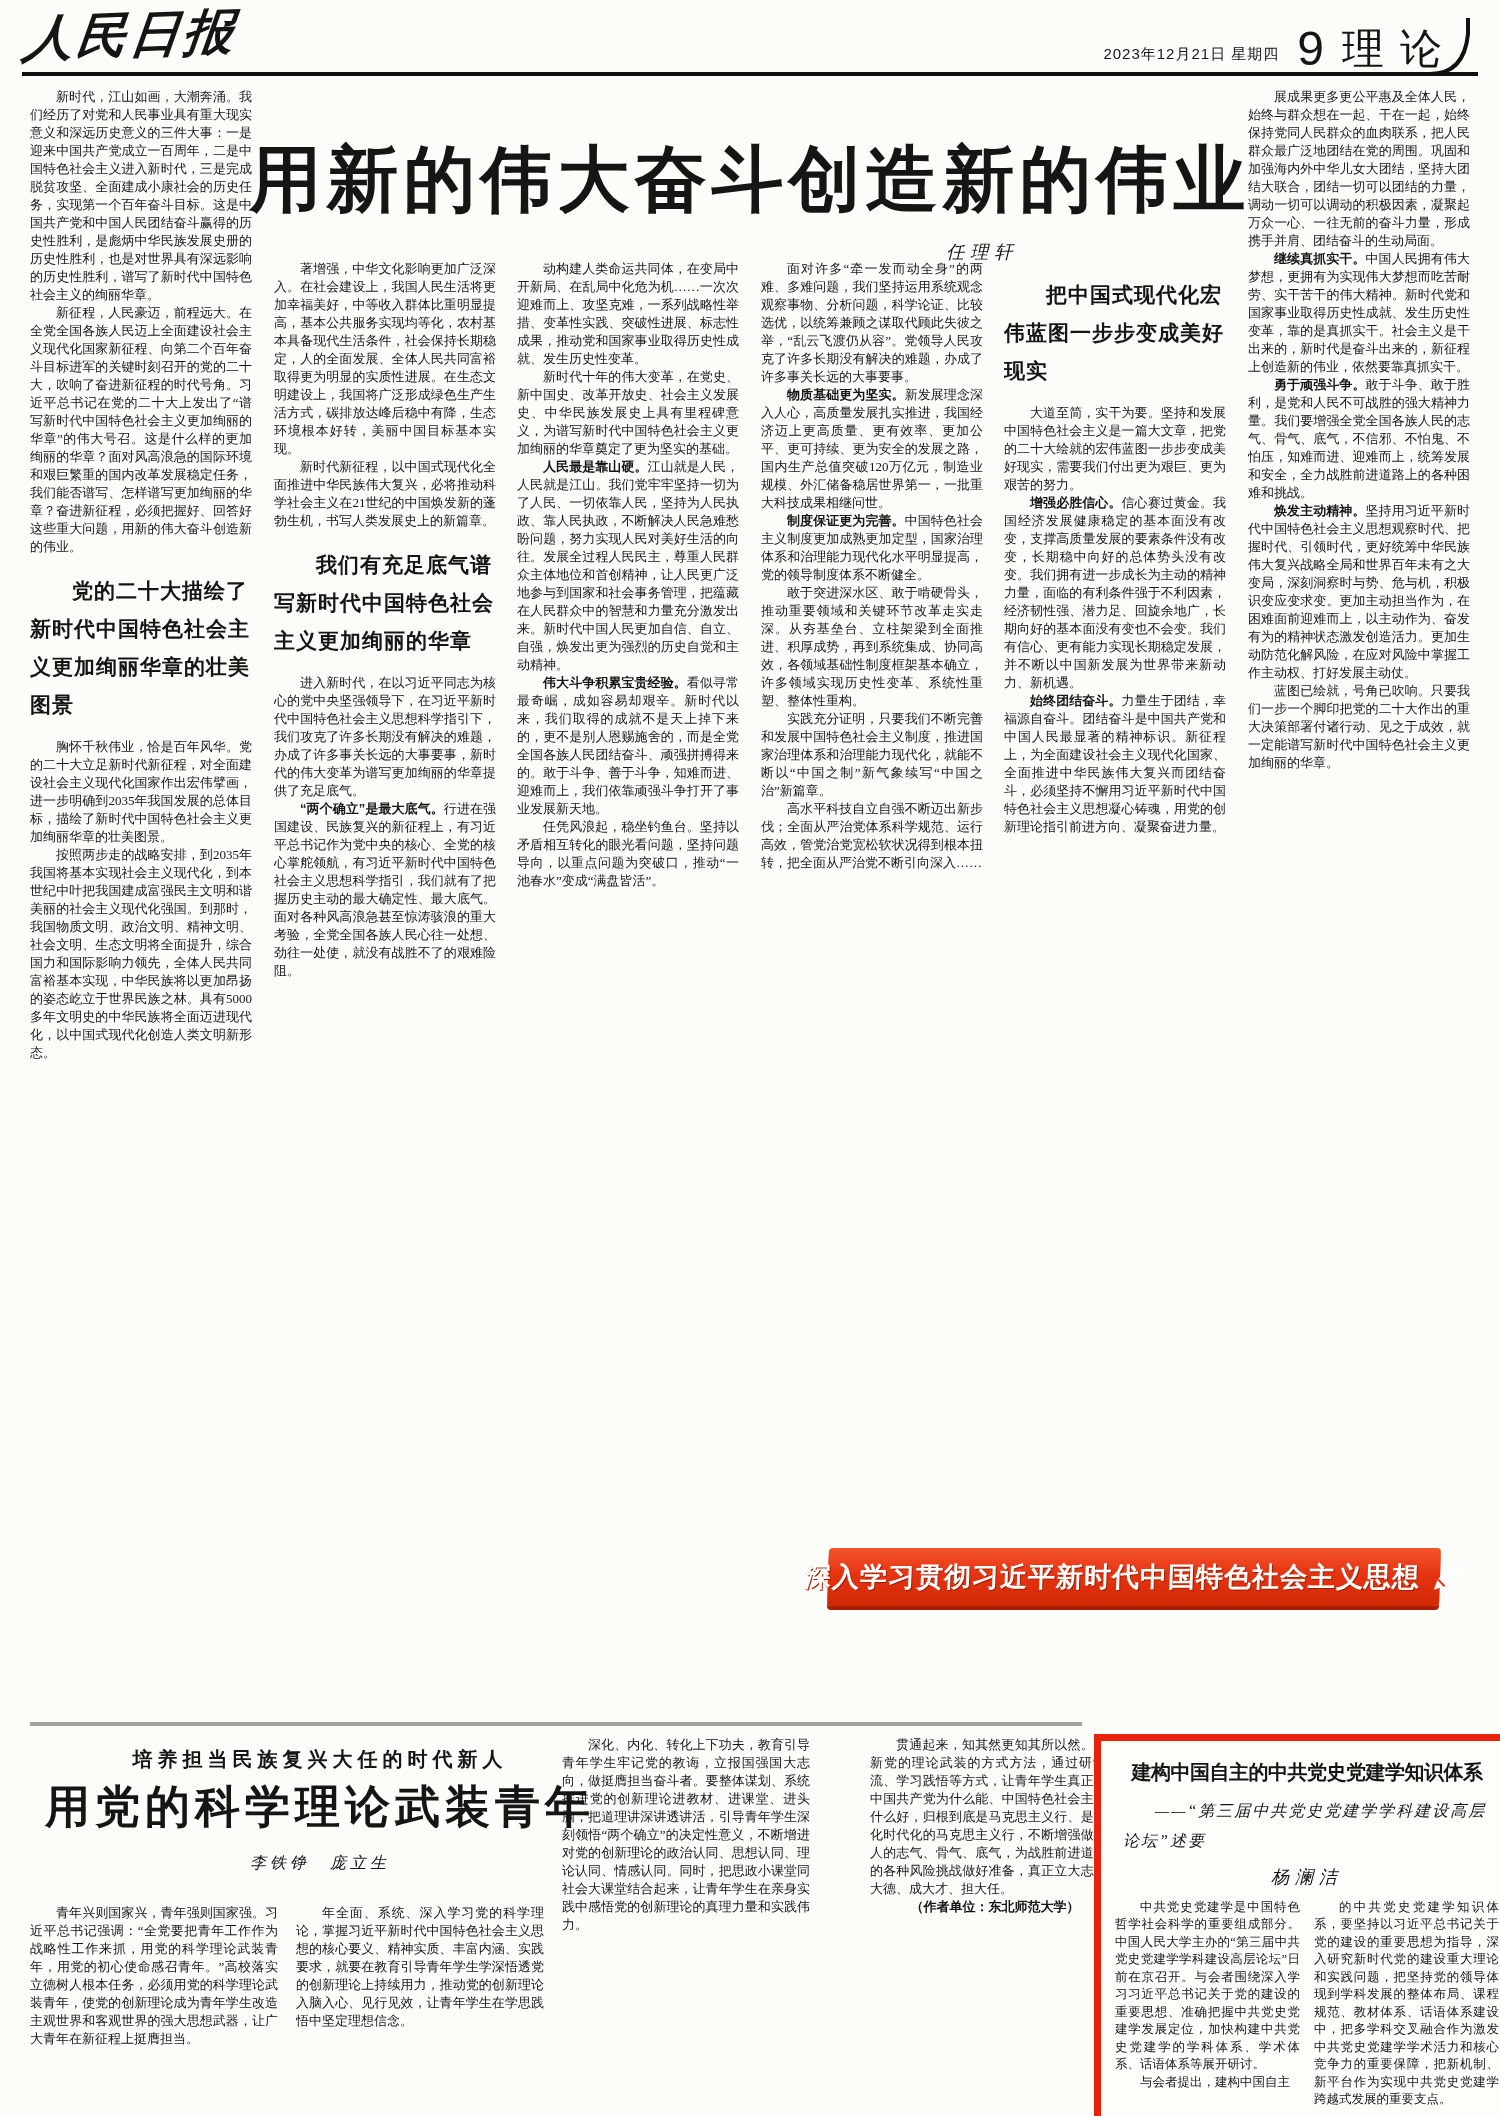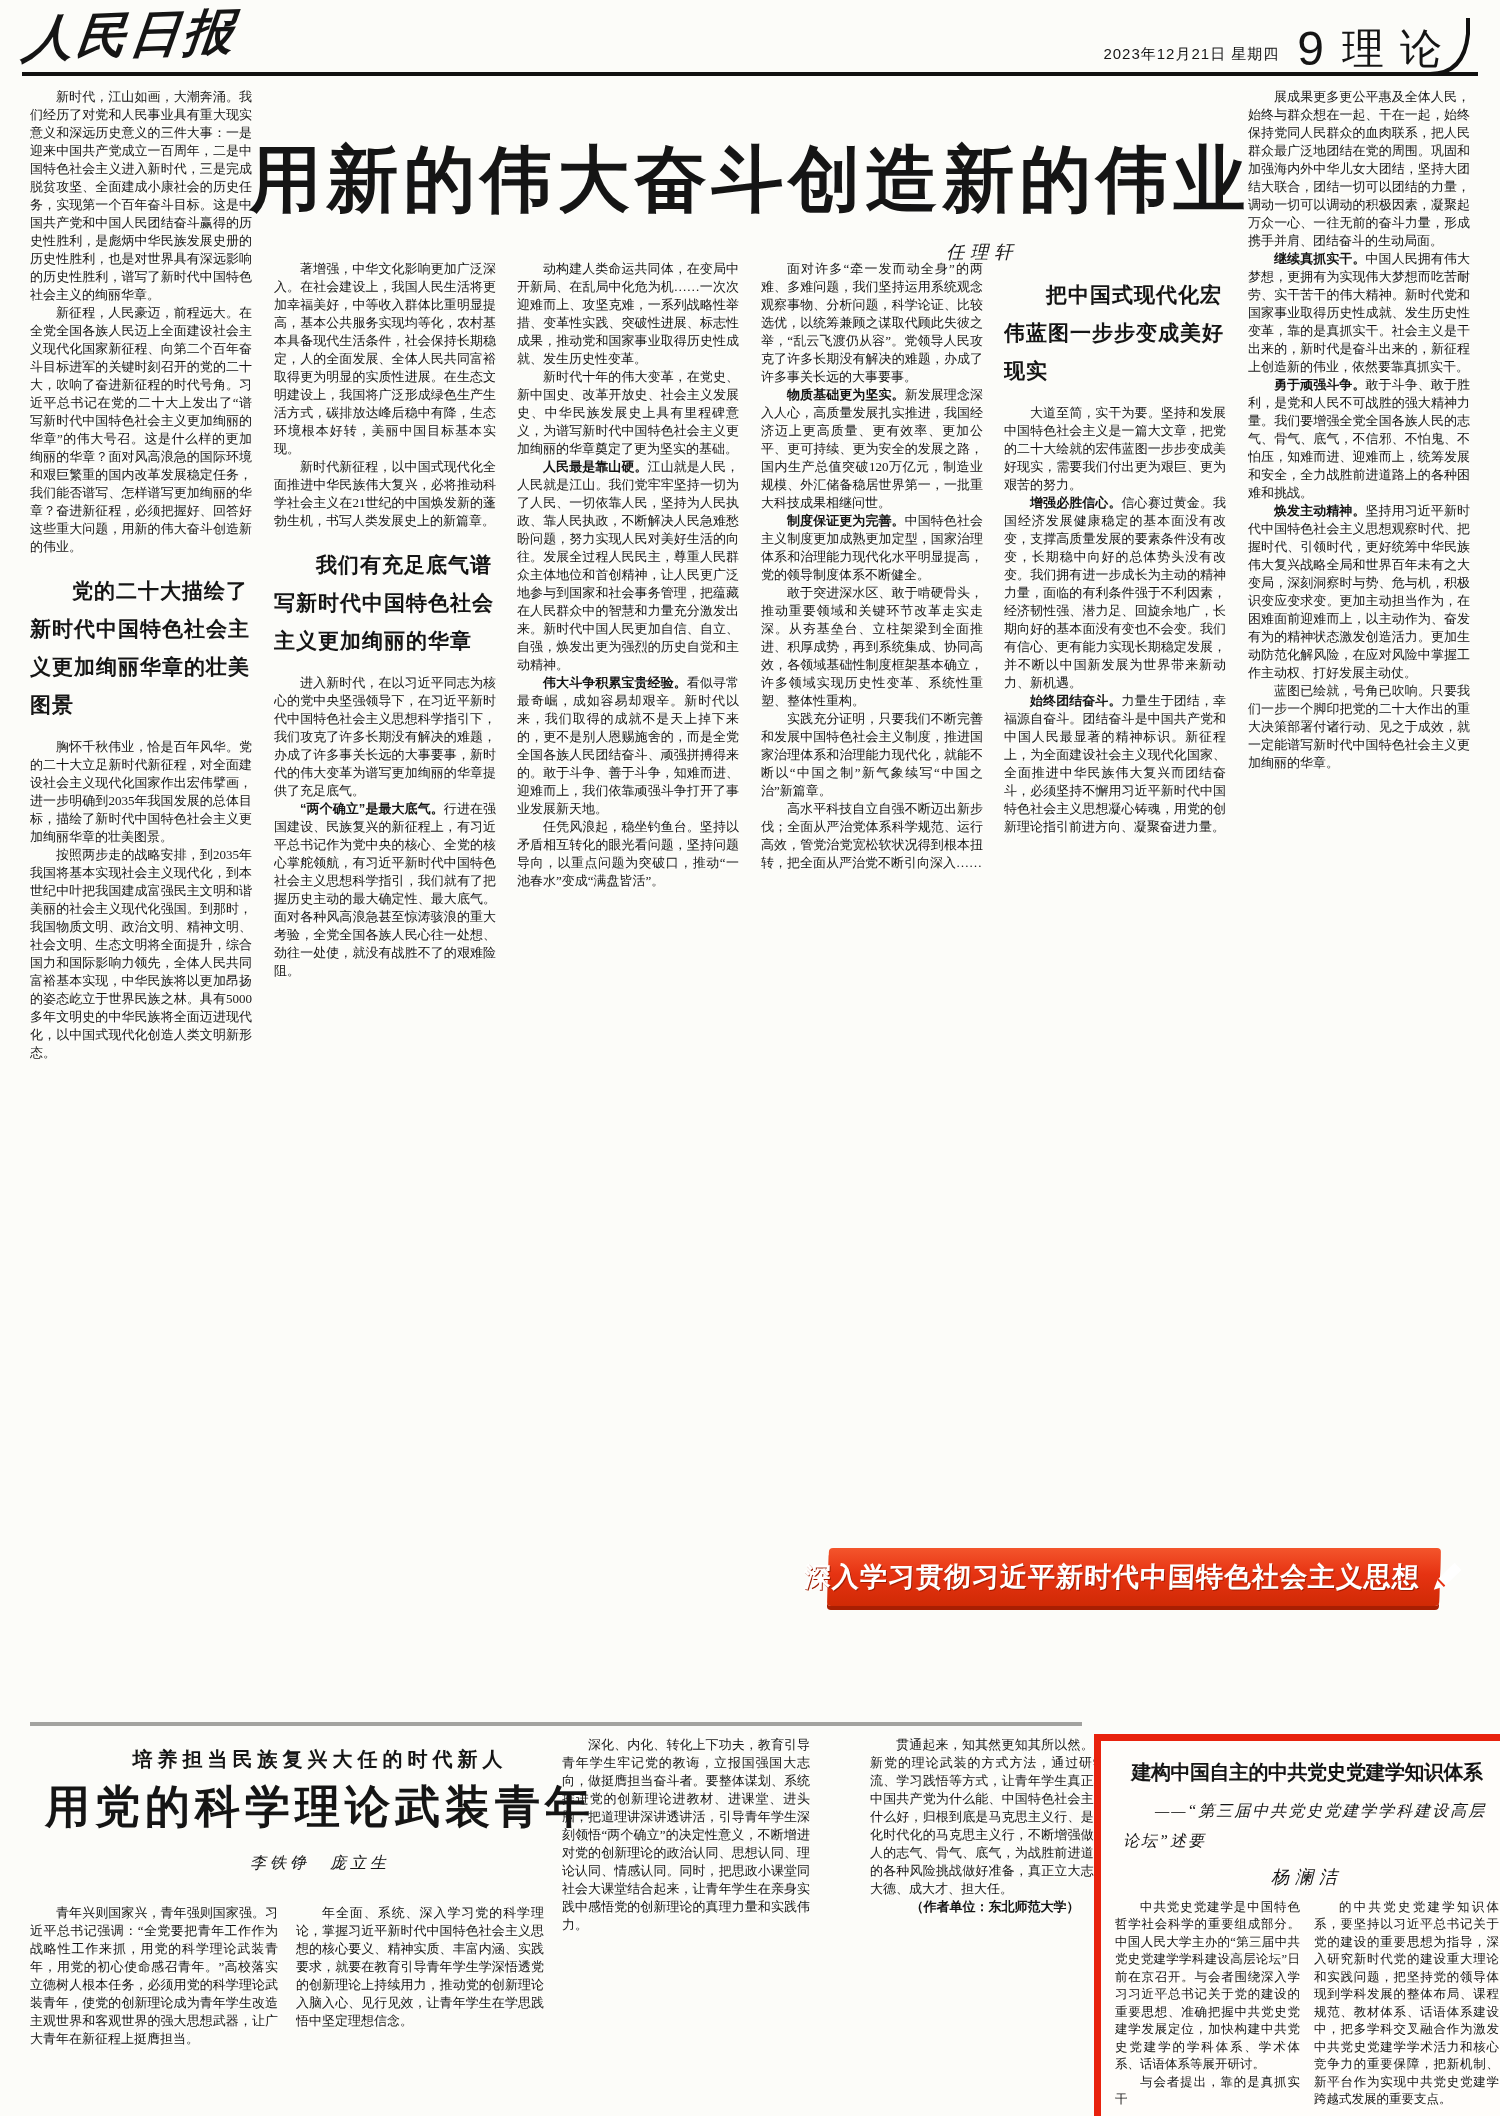--- a/index.html
+++ b/index.html
@@ -163,21 +163,21 @@
       </div>
   </div>
 
   <div class="forum">
     <div class="forum-title">建构中国自主的中共党史党建学知识体系</div>
     <div class="forum-subtitle">——“第三届中共党史党建学学科建设高层论坛”述要</div>
     <div class="forum-author">杨澜洁</div>
     <div class="forum-body">
       <div class="forum-col">
           <p class="para">中共党史党建学是中国特色哲学社会科学的重要组成部分。中国人民大学主办的“第三届中共党史党建学学科建设高层论坛”日前在京召开。与会者围绕深入学习习近平总书记关于党的建设的重要思想、准确把握中共党史党建学发展定位，加快构建中共党史党建学的学科体系、学术体系、话语体系等展开研讨。</p>
-          <p class="para">与会者提出，靠的是真抓实干</p>
+          <p class="para">与会者提出，建构中国自主</p>
         </div>
       <div class="forum-col">
           <p class="para">的中共党史党建学知识体系，要坚持以习近平总书记关于党的建设的重要思想为指导，深入研究新时代党的建设重大理论和实践问题，把坚持党的领导体现到学科发展的整体布局、课程规范、教材体系、话语体系建设中，把多学科交叉融合作为激发中共党史党建学学术活力和核心竞争力的重要保障，把新机制、新平台作为实现中共党史党建学跨越式发展的重要支点。</p>
         </div>
     </div>
   </div>
 
 </div>
 
 </body></html>

